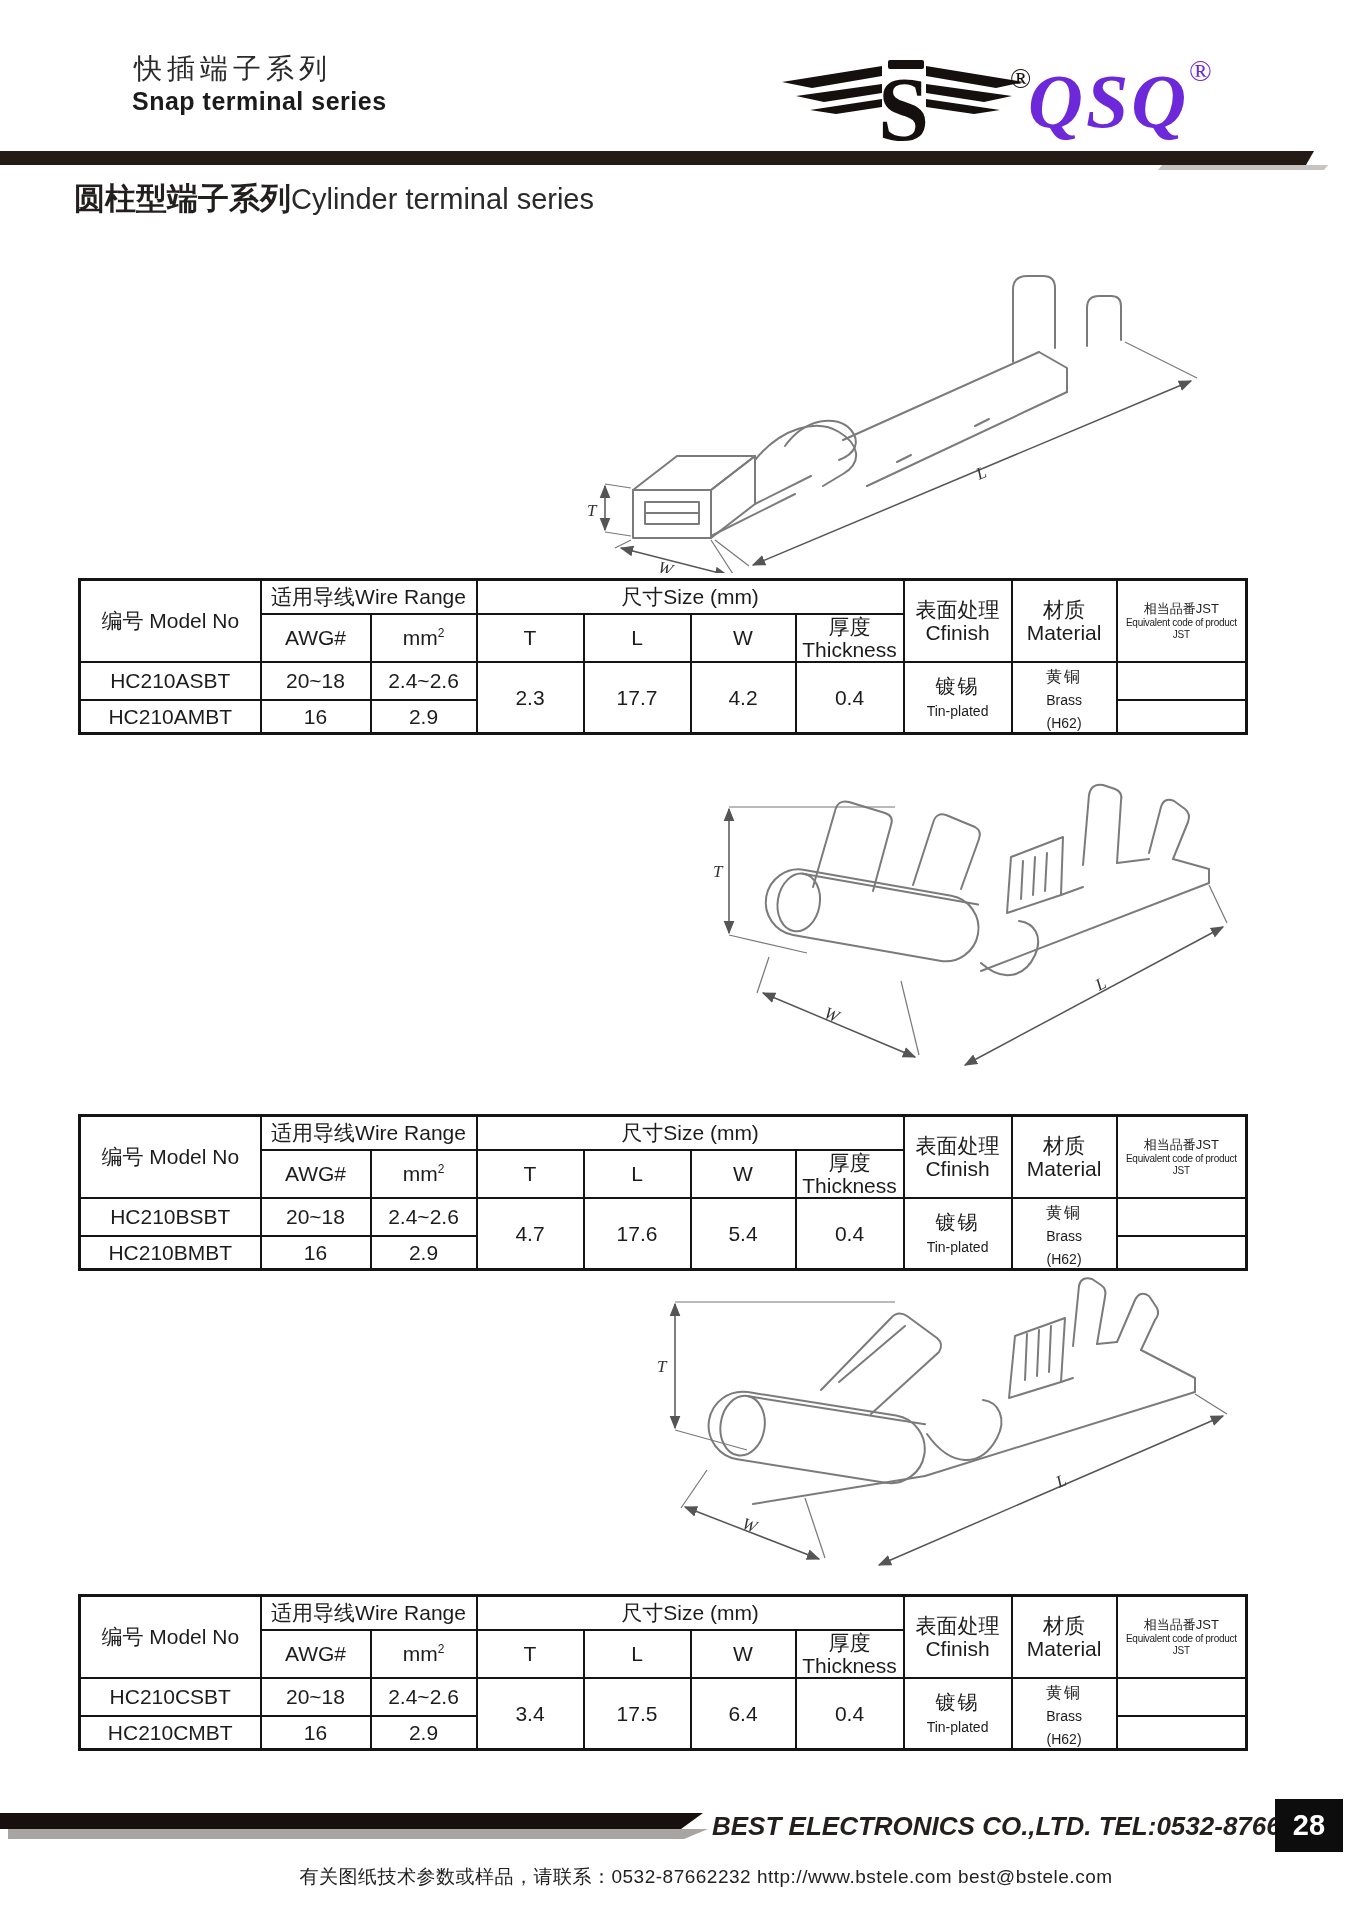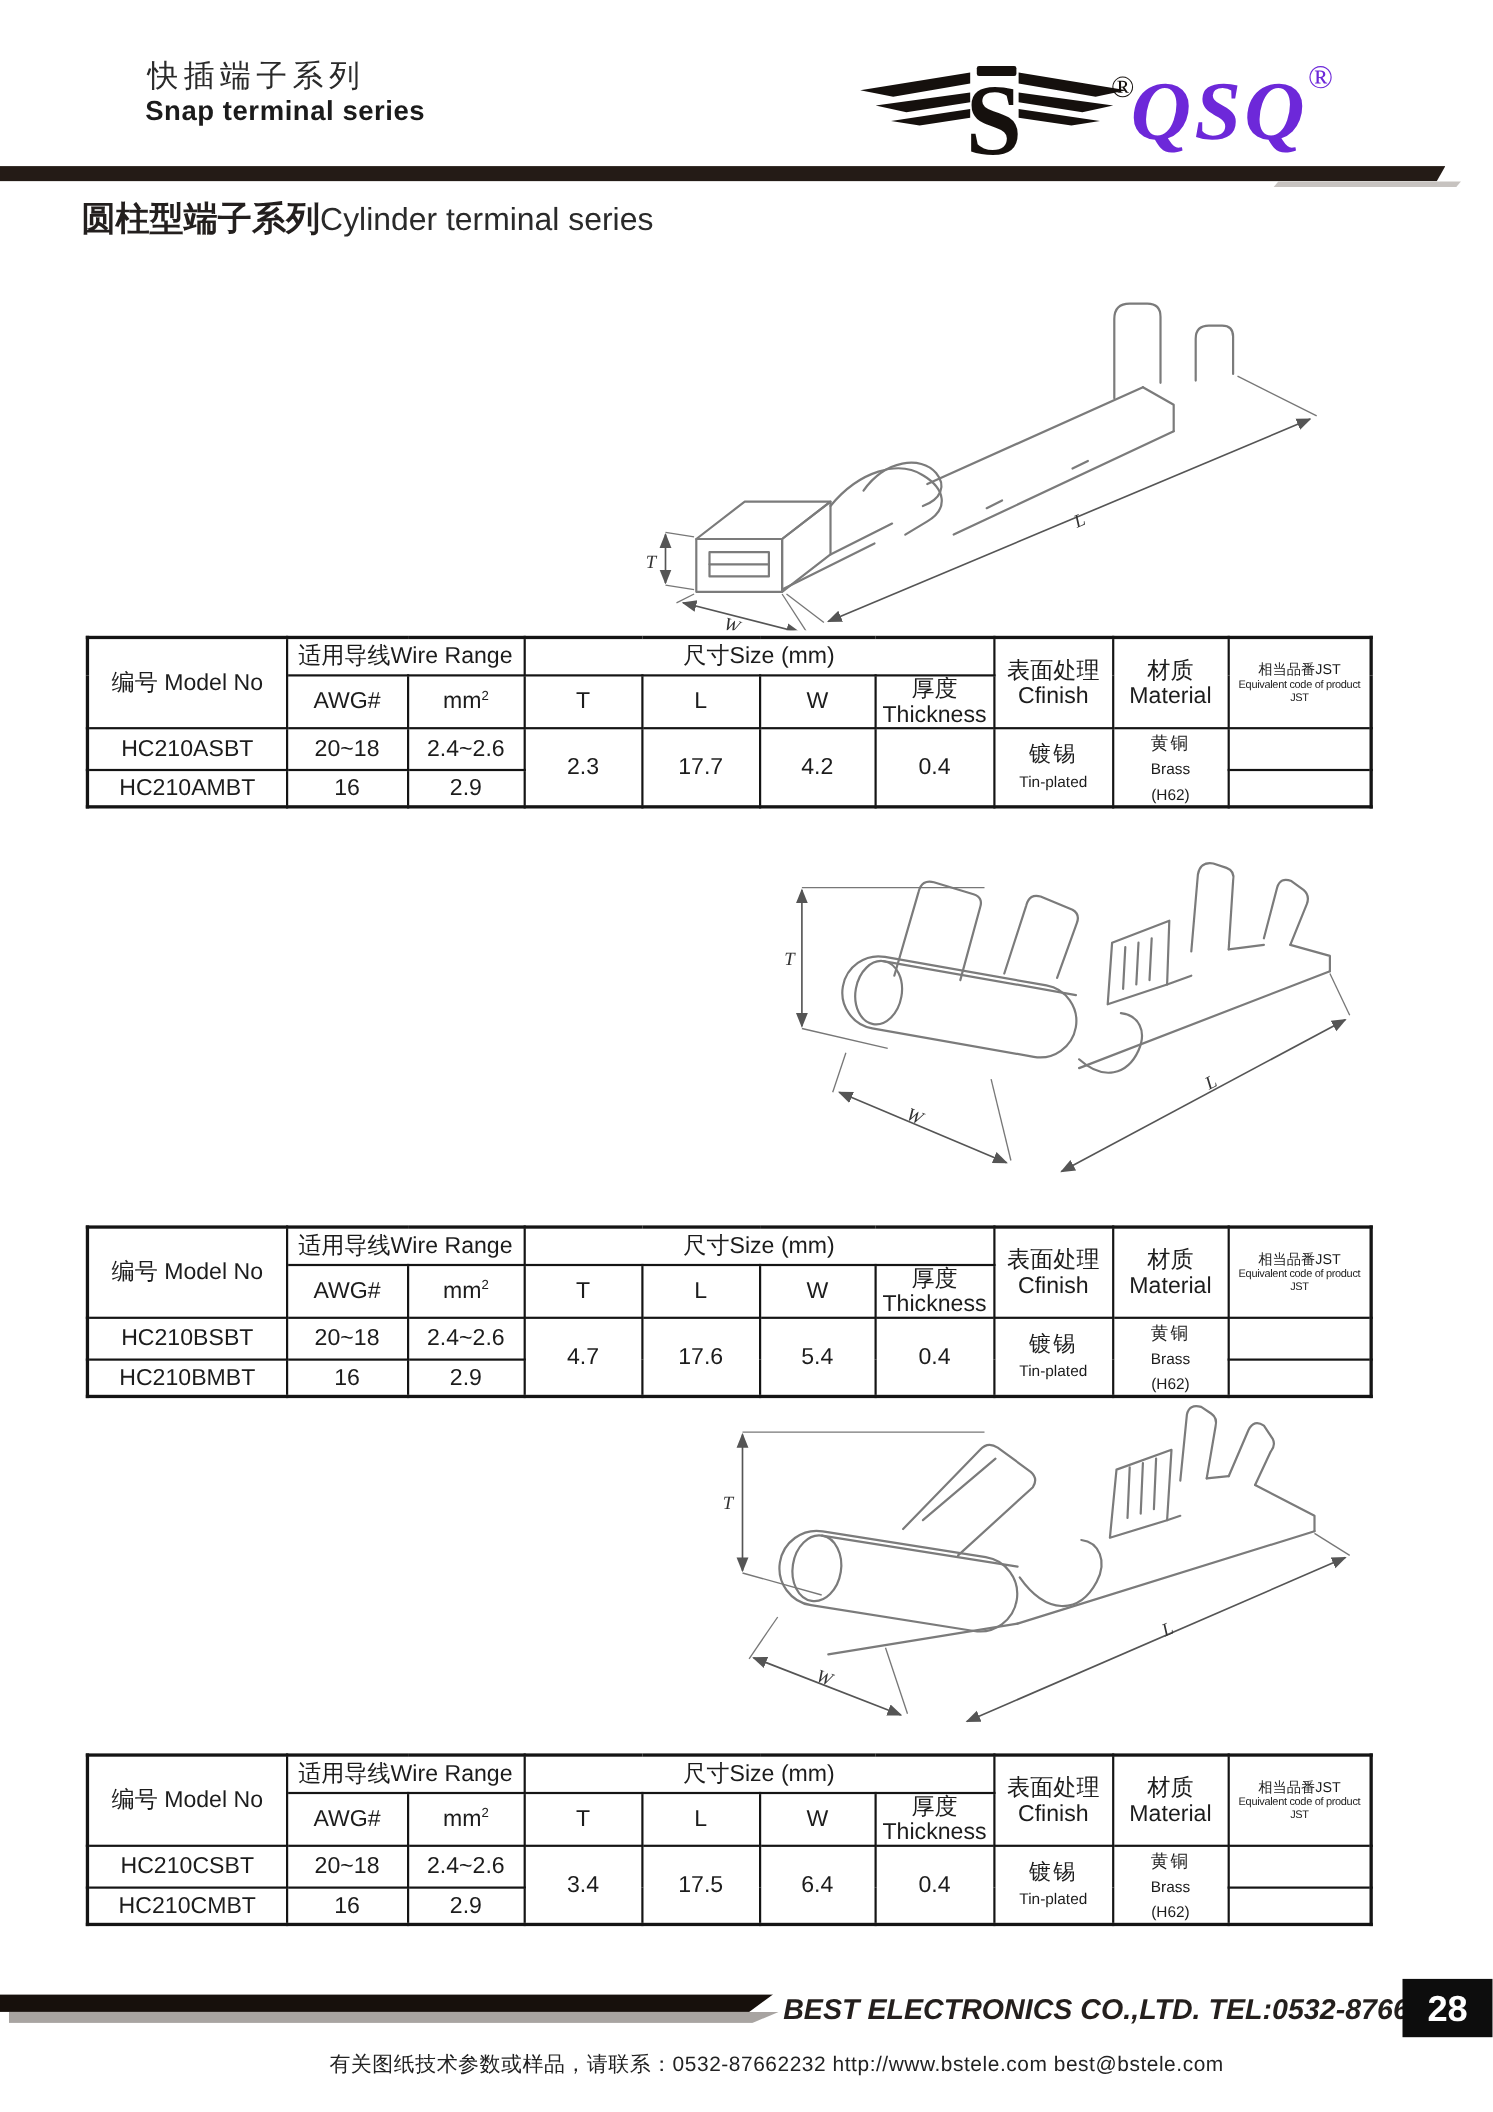--- a/index.html
+++ b/index.html
@@ -51,22 +51,22 @@
   .dims text{fill:#333;font-size:17px;font-style:italic;
       font-family:"Liberation Serif","DejaVu Serif",serif;}
 
   
   .fbar{left:0;top:1813px;width:703px;height:16px;background:#17100c;
         clip-path:polygon(0 0,100% 0,calc(100% - 22px) 100%,0 100%);}
   .fbar-sh{left:8px;top:1829px;width:700px;height:10px;background:#a8a4a1;
         clip-path:polygon(0 0,100% 0,calc(100% - 24px) 100%,0 100%);}
   .company{left:712px;top:1811px;font-size:26px;font-style:italic;font-weight:bold;
         white-space:nowrap;color:#241f1d;}
-  .pagenum{left:1275px;top:1799px;width:82px;height:53px;background:#0d0d0d;color:#fff;
-        font-size:33px;font-weight:bold;display:flex;align-items:center;justify-content:center;}
+  .pagenum{left:1275px;top:1799px;width:68px;height:53px;background:#0d0d0d;color:#fff;
+        font-size:29px;font-weight:bold;display:flex;align-items:center;justify-content:center;}
   .contact{left:0;top:1864px;width:1357px;text-align:center;font-size:19px;color:#222;
         padding-left:55px;box-sizing:border-box;letter-spacing:0.5px;}
 
   
   .tslogo .wing{fill:#15100d;}
   .tslogo text{font-family:"Liberation Serif","DejaVu Serif",serif;}
 </style>
 </head>
 <body>
 

